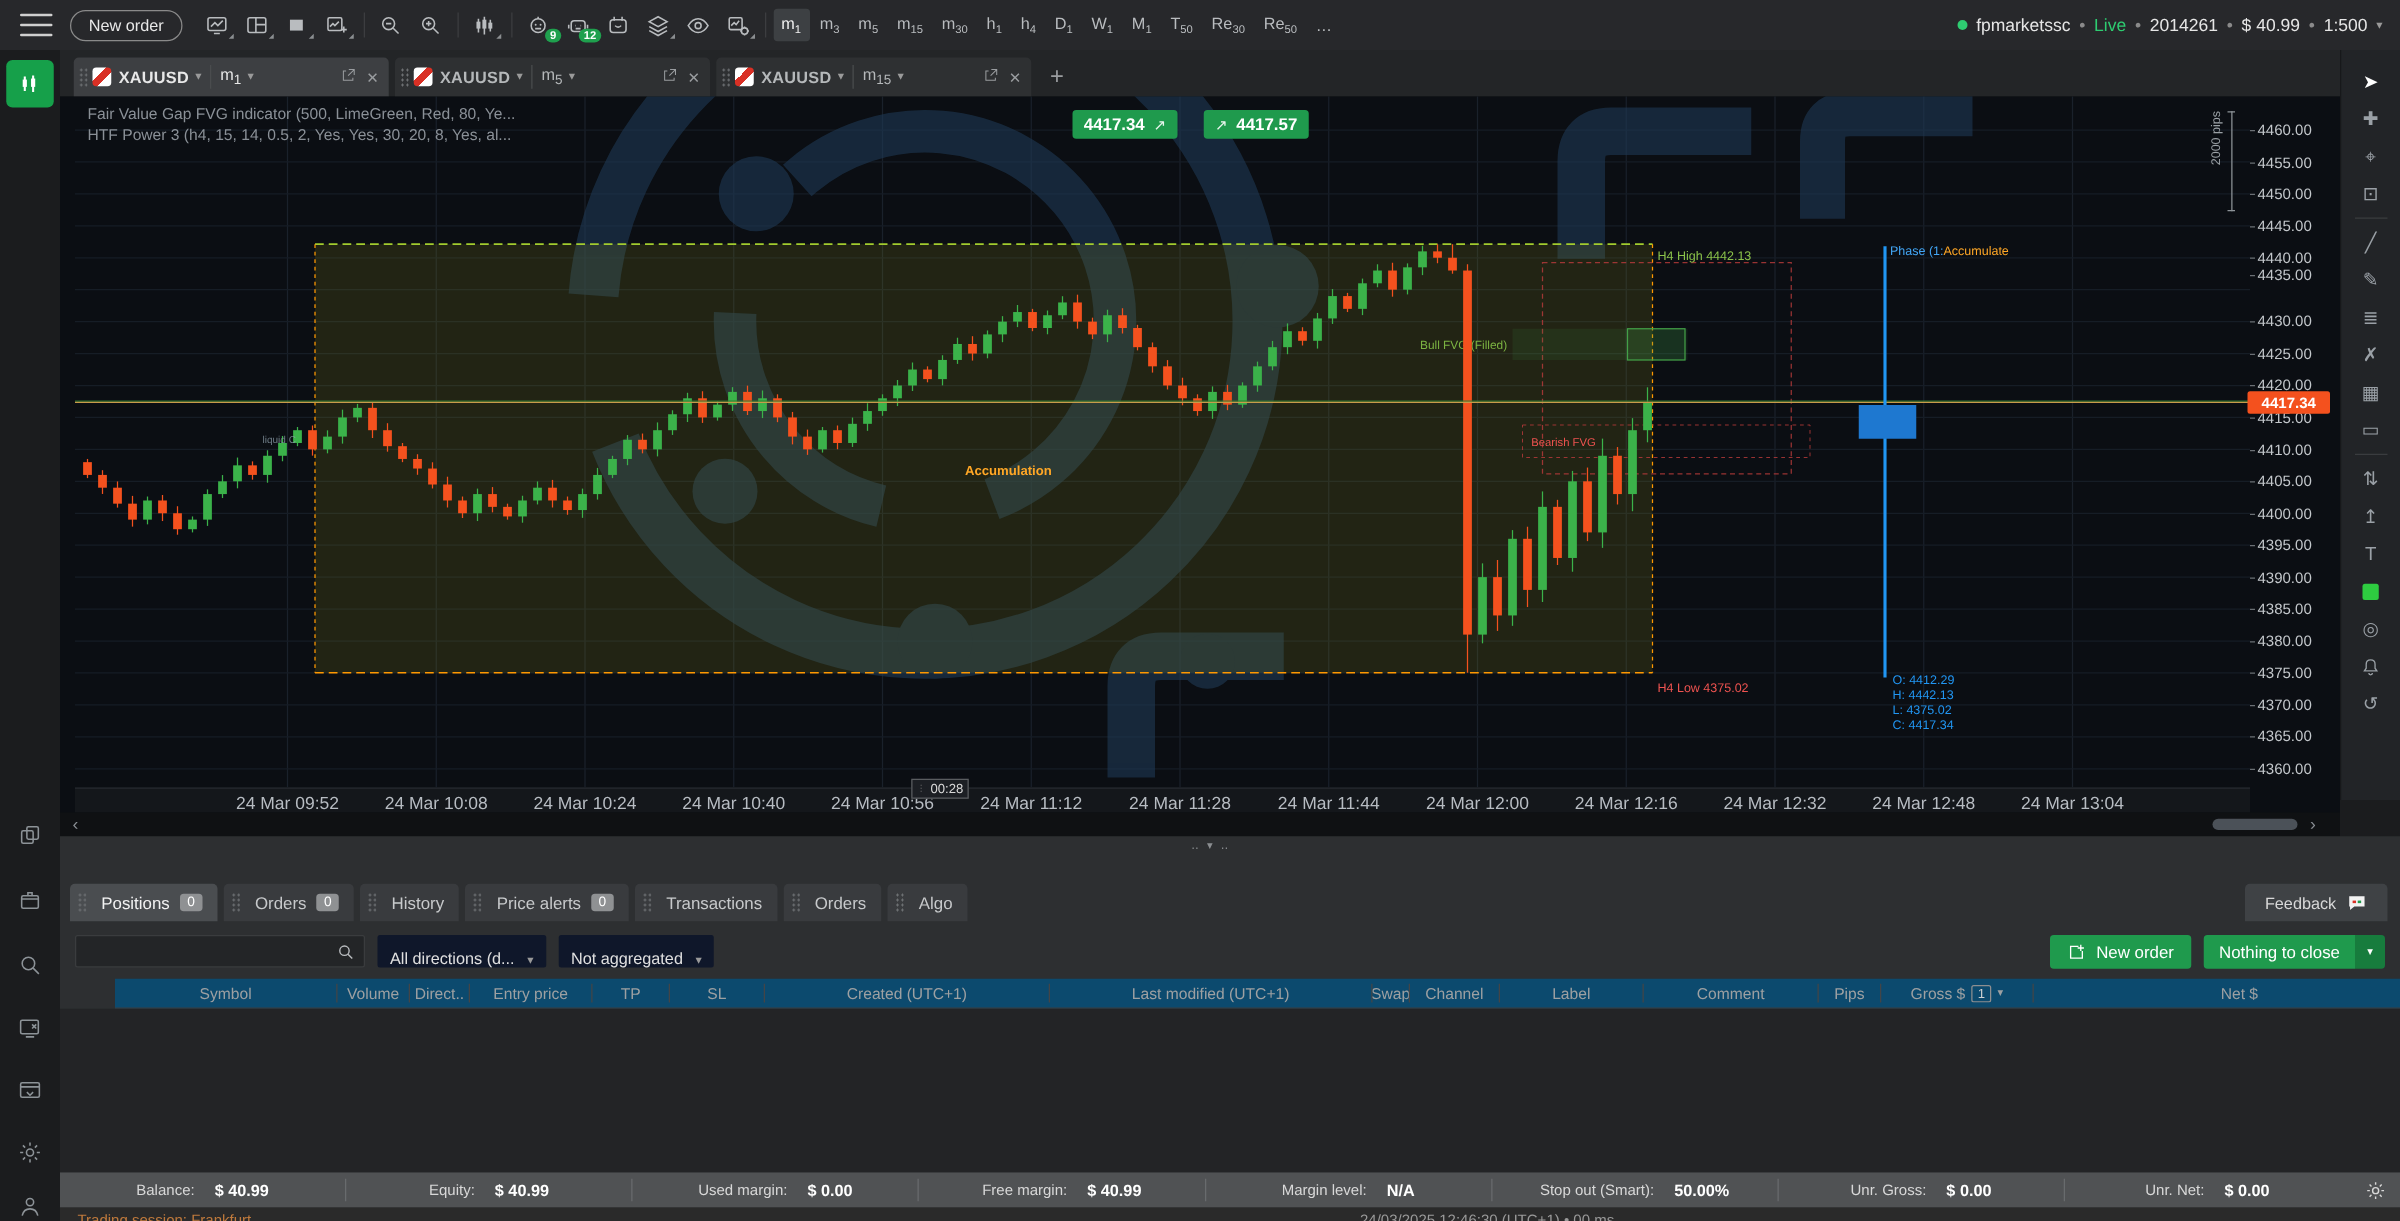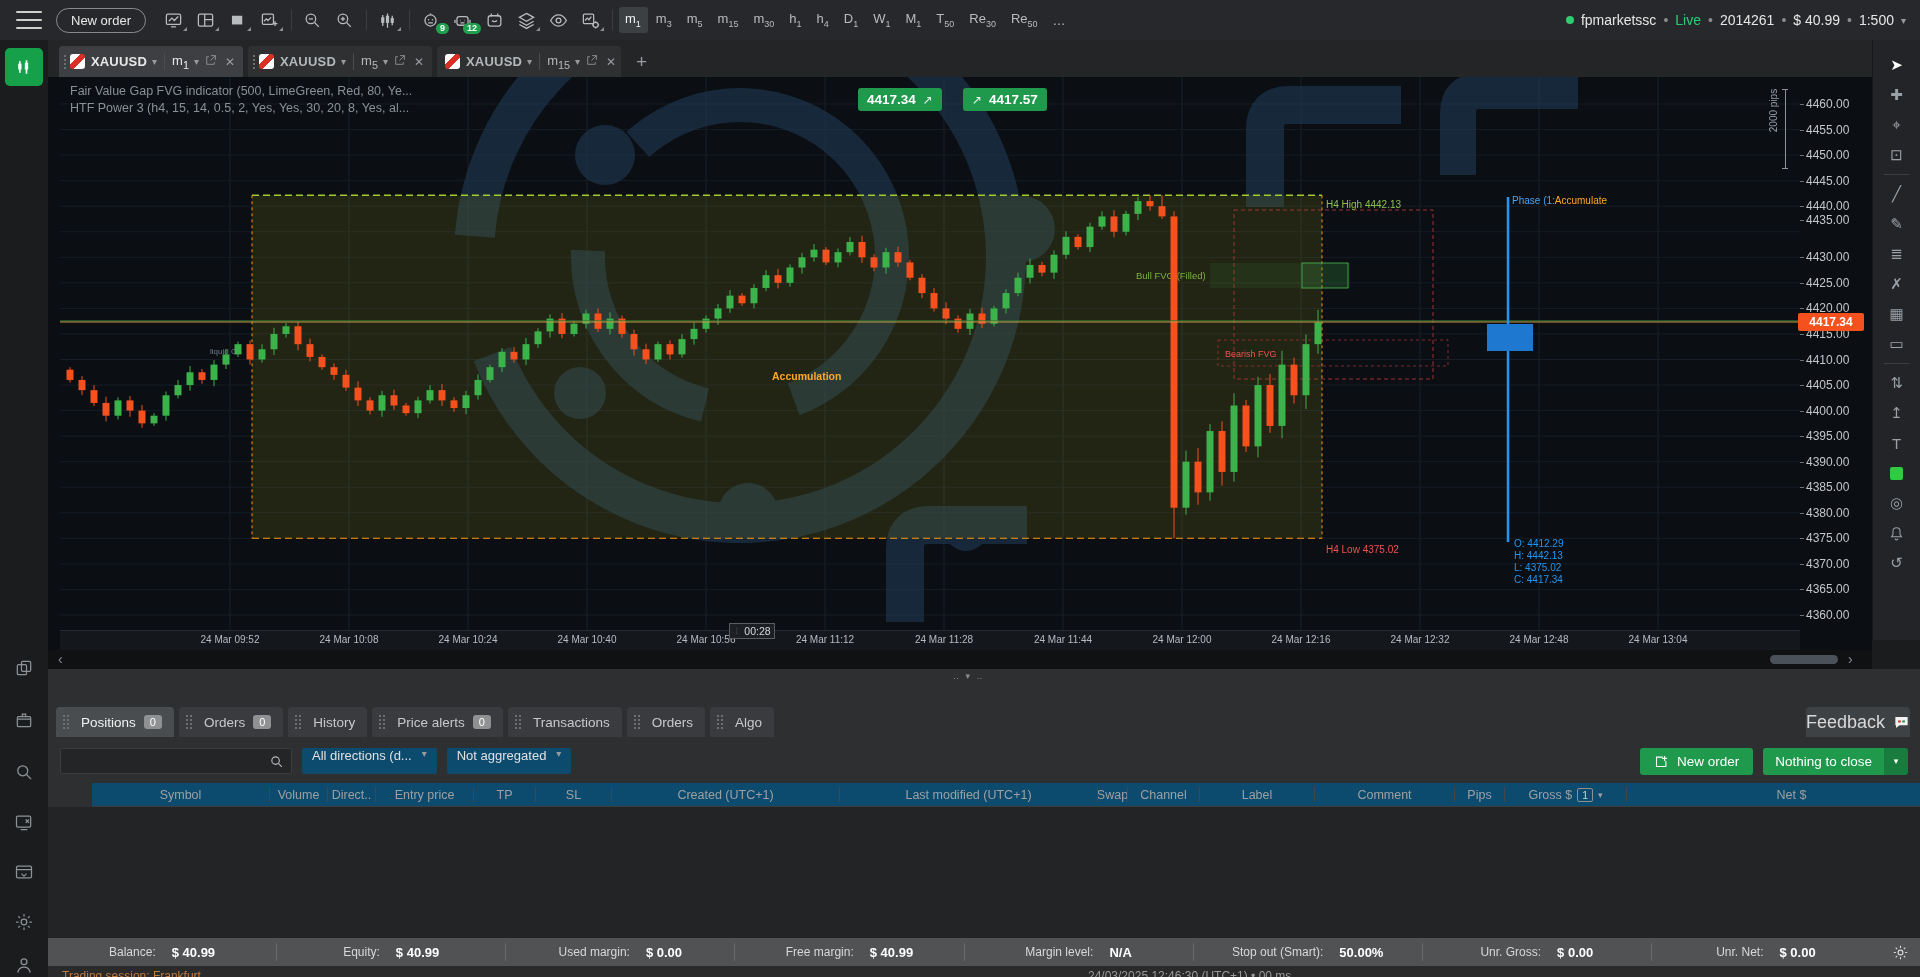--- a/index.html
+++ b/index.html
@@ -27,21 +27,21 @@
   .caret { color:#9a9a9a; font-size:10px; cursor:pointer; }
 
   
   #lrail { position:absolute; left:0; top:40px; width:48px; height:937px; background:#1b1c1e; z-index:25; }
   .lrail-active { position:absolute; left:5px; top:8px; width:38px; height:38px; background:#16a04a; border-radius:5px; display:flex; align-items:center; justify-content:center; cursor:pointer; }
   .lrail-ic { position:absolute; left:14px; width:20px; height:20px; cursor:pointer; }
   .lrail-ic svg { width:20px; height:20px; stroke:#8d9398; fill:none; stroke-width:1.5; }
 
   
   #tabstrip { position:absolute; left:48px; top:40px; width:1872px; height:37px; background:#232527; display:flex; align-items:flex-end; padding-left:11px; gap:5px; z-index:20; }
-  .ctab { height:31px; width:184px; background:#2e3032; border-radius:4px 4px 0 0; display:flex; align-items:center; padding:0 8px 0 4px; color:#b5b8ba; font-size:13px; cursor:pointer; }
+  .ctab { height:31px; width:252px; background:#2e3032; border-radius:4px 4px 0 0; display:flex; align-items:center; padding:0 8px 0 4px; color:#b5b8ba; font-size:13px; cursor:pointer; }
   .ctab.active { background:#3d3f42; color:#e8e8e8; }
   .grip-v { width:7px; height:16px; background-image:radial-gradient(#6d7073 1px, transparent 1.1px); background-size:4px 4px; margin-right:4px; }
   .flag { width:15px; height:15px; border-radius:3px; background:linear-gradient(135deg,#fff 36%,#d93025 36%,#d93025 62%,#fff 62%); margin-right:6px; flex:none; }
   .ctab .sym { font-weight:bold; letter-spacing:.2px; }
   .ctab .caret { margin:0 5px; }
   .ctab .tfpart { border-left:1px solid #4a4c4e; padding-left:7px; margin-left:2px; }
   .ctab .spacer { flex:1; }
   .ctab .ext svg { width:13px; height:13px; stroke:#9a9da0; fill:none; stroke-width:1.5; }
   .ctab .x { color:#9a9da0; font-size:12px; margin-left:8px; }
   #tab-plus { color:#9a9da0; font-size:19px; padding:0 10px 4px; cursor:pointer; }
@@ -53,21 +53,21 @@
   .badge { position:absolute; top:11px; height:23px; background:#1f9a4d; border-radius:3px; color:#fff; font-weight:bold; font-size:13.5px; display:flex; align-items:center; gap:7px; padding:0 9px; z-index:6; }
   .badge .arr { font-weight:normal; font-size:12px; opacity:.9; }
   #yaxis { position:absolute; left:1752px; top:0; width:72px; height:553px; font-size:12px; color:#c3c7cb; }
   .ylab { position:absolute; left:6px; white-space:nowrap; }
   .ylab::before { content:""; position:absolute; left:-6px; top:7px; width:4px; height:1px; background:#6b7075; }
   #ptag { position:absolute; left:1750px; width:66px; height:18px; background:#f4511e; border-radius:2px; color:#fff; font-size:12px; font-weight:bold; display:flex; align-items:center; justify-content:center; z-index:7; }
   #pips-scale { position:absolute; left:1728px; top:12px; height:80px; border-right:1px solid #8d9398; width:10px; }
   #pips-scale::before, #pips-scale::after { content:""; position:absolute; right:-3px; width:6px; height:1px; background:#8d9398; }
   #pips-scale::before { top:0; } #pips-scale::after { bottom:0; }
   #pips-label { position:absolute; left:1704px; top:28px; color:#9aa0a5; font-size:10px; transform:rotate(-90deg); transform-origin:center; white-space:nowrap; }
-  #xaxis { position:absolute; left:12px; top:553px; width:1740px; height:20px; background:#14171b; border-top:1px solid #262a30; font-size:10px; color:#b7bcc2; }
+  #xaxis { position:absolute; left:12px; top:553px; width:1740px; height:20px; background:#14171b; border-top:1px solid #262a30; font-size:14px; color:#b7bcc2; }
   .xlab { position:absolute; top:3px; transform:translateX(-50%); white-space:nowrap; }
   #countdown { position:absolute; left:681px; top:546px; width:46px; height:16px; background:#1c1f24; border:1px solid #5a5d60; color:#d8d8d8; font-size:10.5px; display:flex; align-items:center; justify-content:center; gap:3px; z-index:6; }
   #countdown .g { color:#777; font-size:7px; letter-spacing:1px; }
   #scrollstrip { position:absolute; left:0px; top:573px; width:1824px; height:19px; background:#0f1113; }
   .scroll-arrow { position:absolute; top:0px; color:#8a8f94; font-size:14px; line-height:18px; cursor:pointer; }
   #scroll-thumb { position:absolute; left:1722px; top:5px; width:68px; height:9px; border-radius:5px; background:#4b5158; cursor:grab; }
 
   
   #rrail { position:absolute; right:0; top:40px; width:48px; height:600px; background:#222427; border-left:1px solid #17181a; display:flex; flex-direction:column; align-items:center; padding-top:10px; z-index:25; }
   .rtool { width:30px; height:26px; display:flex; align-items:center; justify-content:center; color:#9aa0a6; font-size:15px; cursor:pointer; margin:2px 0; border-radius:3px; }
@@ -80,27 +80,27 @@
   #panel { position:absolute; left:48px; top:669px; width:1872px; height:308px; background:#2d2f31; }
   #rangerow { position:absolute; left:0; top:4px; height:30px; display:flex; align-items:center; gap:6px; padding-left:12px; }
   .rbtn { min-width:32px; height:22px; border:1px solid #515456; border-radius:3px; color:#c3c6c8; font-size:11.5px; display:flex; align-items:center; justify-content:center; padding:0 6px; cursor:pointer; background:#323437; }
   .rbtn.active { background:#47494c; color:#eee; }
   .rbtn.iconic svg { width:15px; height:15px; stroke:#c3c6c8; fill:none; stroke-width:1.5; }
   #grip-center { position:absolute; left:905px; top:2px; color:#8b8e91; font-size:9px; letter-spacing:2px; cursor:row-resize; }
   #ptabs { position:absolute; left:0; top:38px; width:100%; height:34px; display:flex; gap:5px; padding-left:8px; }
   .ptab { height:30px; background:#393b3e; border-radius:4px 4px 0 0; display:flex; align-items:center; gap:8px; padding:0 12px 0 6px; color:#c7c9cb; font-size:13.5px; cursor:pointer; }
   .ptab.active { background:#4a4d50; color:#f2f2f2; }
   .pbadge { background:#8f9193; color:#fff; font-size:11px; border-radius:3px; padding:1px 6px; }
-  #feedback { margin-left:auto; margin-right:10px; height:30px; background:#3f4245; border-radius:4px 4px 0 0; display:flex; align-items:center; gap:8px; padding:0 0; color:#d8d8d8; font-size:18px; cursor:pointer; }
+  #feedback { margin-left:auto; margin-right:10px; height:30px; background:#3f4245; border-radius:4px 4px 0 0; display:flex; align-items:center; gap:8px; padding:0 16px; color:#d8d8d8; font-size:13px; cursor:pointer; }
   #feedback svg { width:17px; height:15px; }
   #ptoolbar { position:absolute; left:0; top:72px; width:100%; height:40px; display:flex; align-items:center; padding:0 12px; gap:10px; }
   #psearch { width:232px; height:26px; background:#232527; border:1px solid #3a3c3e; border-radius:2px; display:flex; align-items:center; }
   #psearch input { flex:1; background:transparent; border:none; outline:none; color:#ddd; font-size:13px; padding:0 8px; }
   #psearch svg { width:15px; height:15px; stroke:#b9bcbf; fill:none; stroke-width:1.8; margin-right:7px; }
-  .pselect { height:26px; background:#0c4a6e; border-radius:2px; display:flex; align-items:flex-start; gap:10px; padding:0 10px; color:#e0e0e0; font-size:13px; cursor:pointer; white-space:nowrap; }
+  .pselect { height:26px; background:#0f172a; border-radius:2px; display:flex; align-items:flex-end; gap:10px; padding:0 10px; color:#e0e0e0; font-size:13px; cursor:pointer; white-space:nowrap; }
   #newordergreen { margin-left:auto; height:27px; background:#1f9a4d; border-radius:3px; color:#fff; font-size:13.5px; display:flex; align-items:center; gap:8px; padding:0 14px; cursor:pointer; }
   #newordergreen svg { width:15px; height:15px; stroke:#fff; fill:none; stroke-width:1.7; }
   #closeall { height:27px; display:flex; cursor:pointer; }
   #closeall .main { background:#1f9a4d; color:#fff; font-size:13.5px; display:flex; align-items:center; padding:0 12px; border-radius:3px 0 0 3px; }
   #closeall .arrow { width:24px; background:#177c3d; color:#fff; display:flex; align-items:center; justify-content:center; font-size:9px; border-radius:0 3px 3px 0; }
   #phead { position:absolute; left:0; top:114px; width:100%; height:24px; background:#0c4a6e; border-bottom:1px solid #3a3c3e; display:flex; align-items:center; font-size:12.5px; color:#9da0a2;margin-left:44px; }
   .hcell { height:15px; display:flex; align-items:center; justify-content:center; border-right:1px solid #434547; overflow:hidden; white-space:nowrap; flex:none; }
   .hcell.first { justify-content:center; }
   .gross-page { border:1px solid #8d8f91; border-radius:2px; font-size:10.5px; color:#cfd1d3; padding:0 4px; margin:0 5px; }
   .gross-caret { font-size:9px; color:#9da0a2; }

